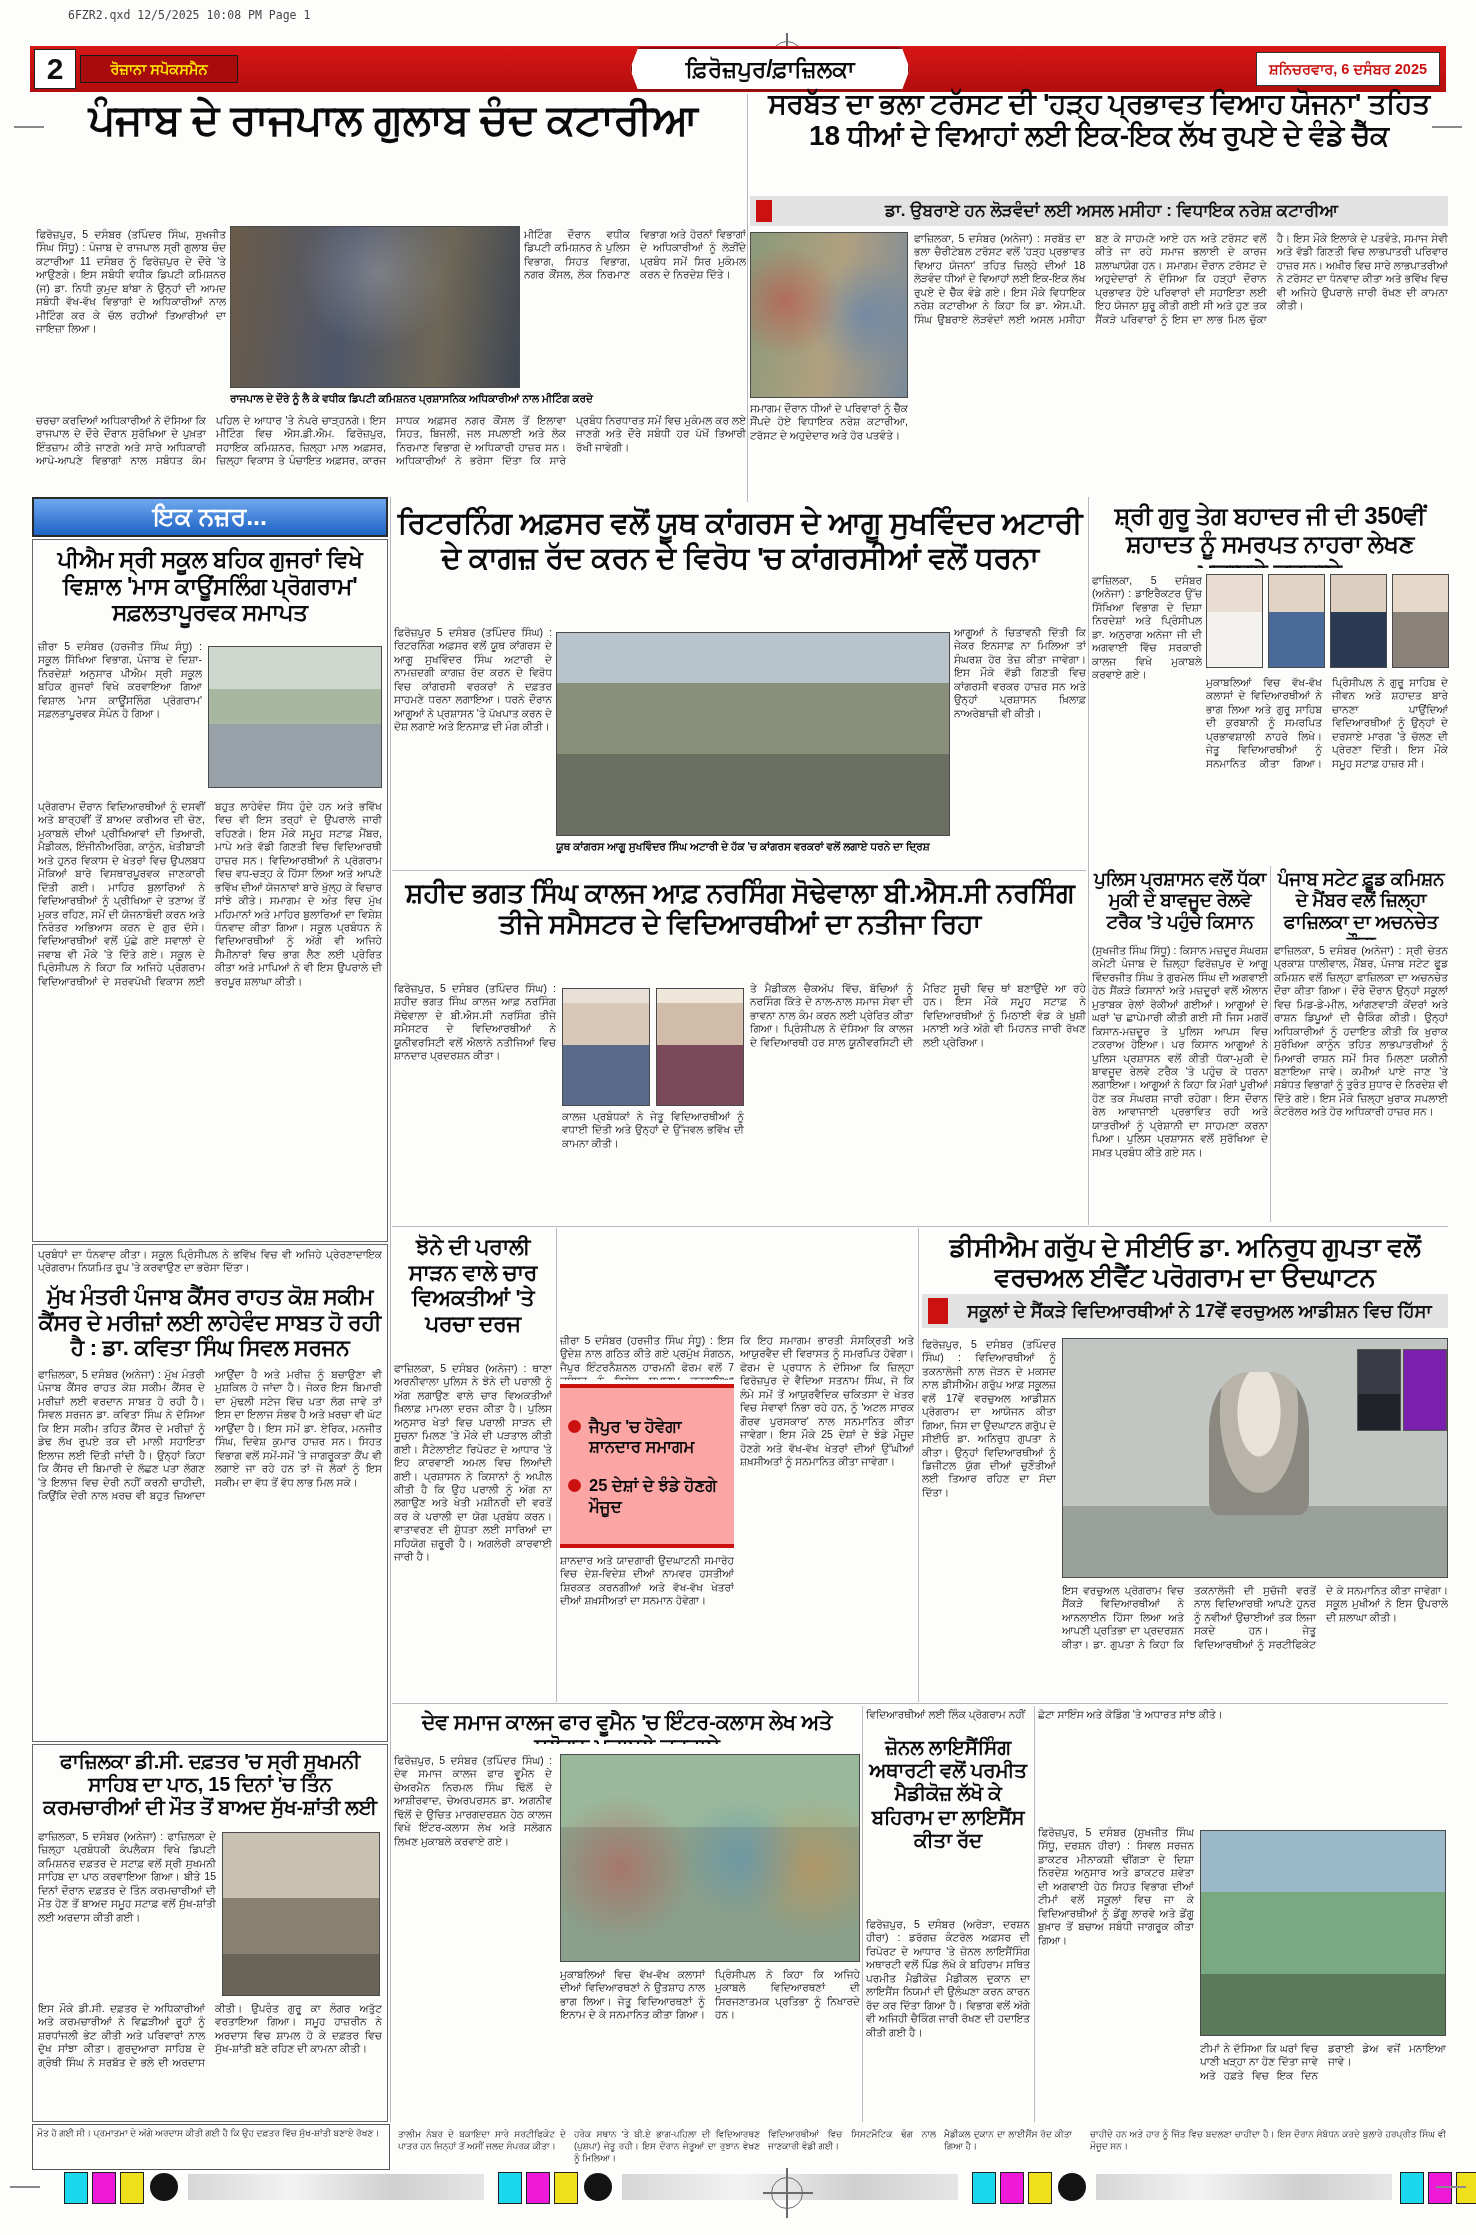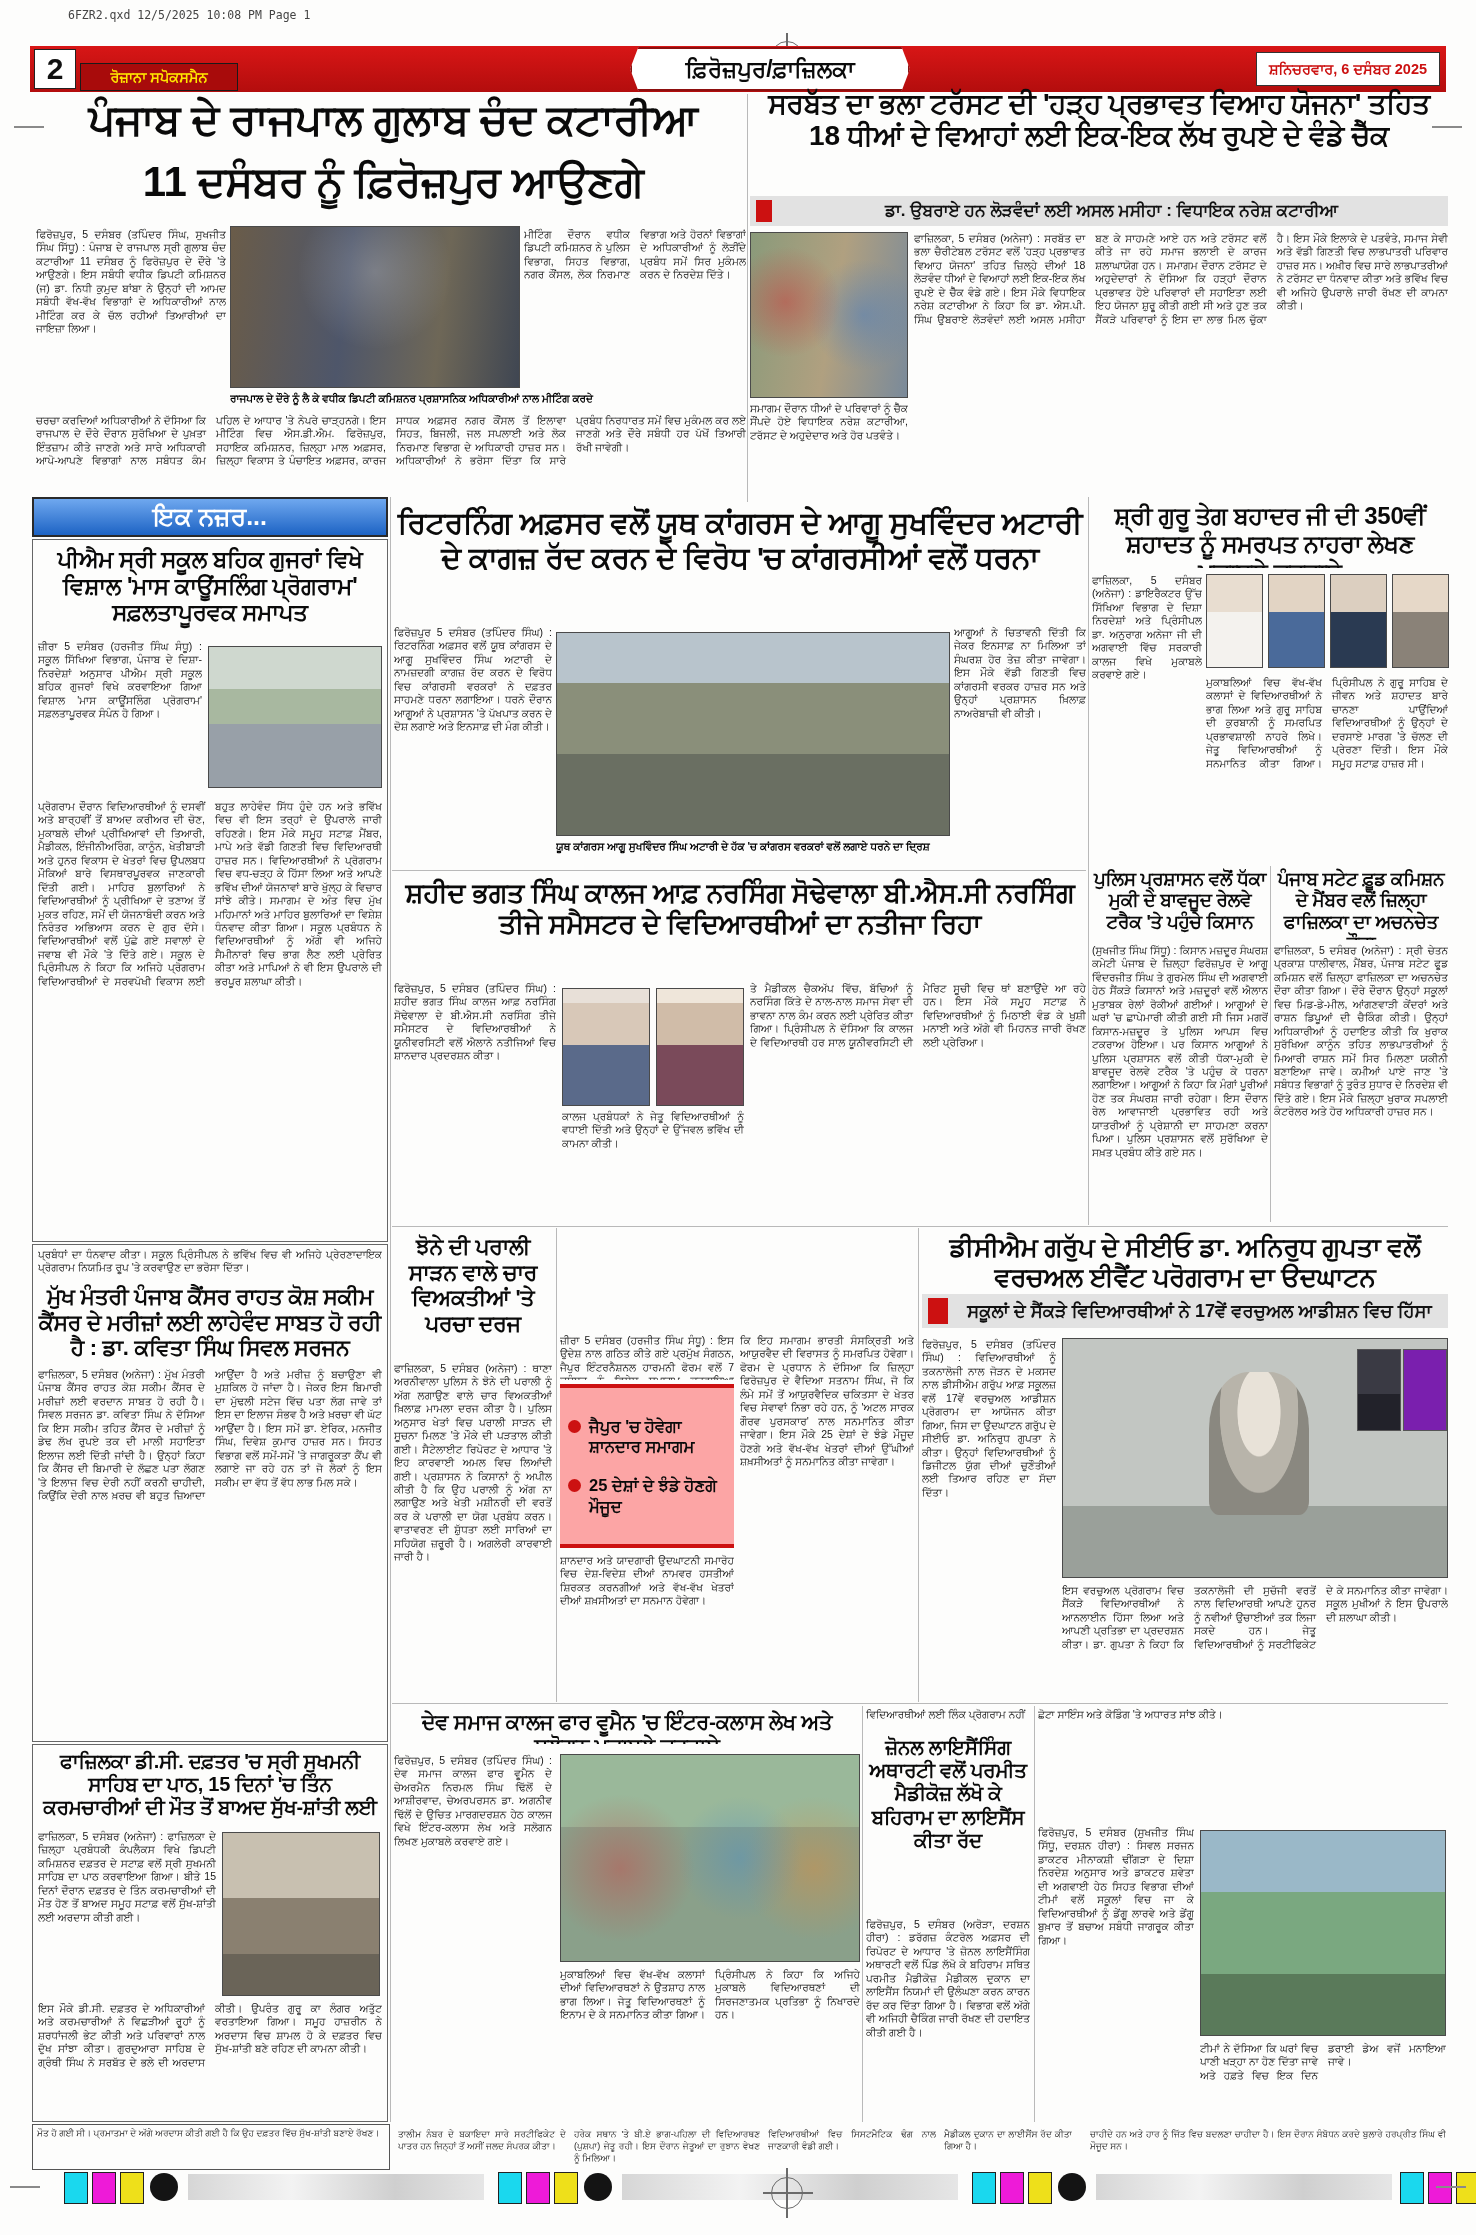--- a/index.html
+++ b/index.html
@@ -44,27 +44,26 @@
 
   <div class="abs regline" style="left:786px;top:33px;width:2px;height:50px;"></div>
   <div class="abs regline" style="left:763px;top:56px;width:50px;height:2px;"></div>
   <div class="abs reg" style="left:771px;top:41px;width:32px;height:32px;"></div>
 
   <div class="abs crop" style="left:14px;top:126px;width:30px;height:2px;"></div>
   <div class="abs crop" style="left:1432px;top:126px;width:30px;height:2px;"></div>
 
   <div class="abs mast" style="left:30px;top:46px;width:1416px;height:46px;">
     <div class="abs" style="left:4px;top:3px;width:42px;height:40px;background:#fff;border:1px solid #222;display:flex;align-items:center;justify-content:center;font-weight:800;font-size:30px;color:#111;">2</div>
-    <div class="abs" style="left:50px;top:9px;width:158px;height:28px;background:#a80b0b;border:1.5px solid #1a1a1a;display:flex;align-items:center;justify-content:center;font-weight:700;font-size:14.5px;color:#ffe600;margin-top:8px;">ਰੋਜ਼ਾਨਾ ਸਪੋਕਸਮੈਨ</div>
+    <div class="abs" style="left:50px;top:9px;width:158px;height:28px;background:#a80b0b;border:1.5px solid #1a1a1a;display:flex;align-items:center;justify-content:center;font-weight:700;font-size:14.5px;color:#ffe600;">ਰੋਜ਼ਾਨਾ ਸਪੋਕਸਮੈਨ</div>
     <div class="abs ribbon" style="left:600px;top:1px;width:280px;height:44px;font-size:23px;color:#0a0a0a;">ਫ਼ਿਰੋਜ਼ਪੁਰ/ਫ਼ਾਜ਼ਿਲਕਾ</div>
     <div class="abs" style="left:1226px;top:6px;width:184px;height:34px;background:#fff;border:1px solid #333;display:flex;align-items:center;justify-content:center;font-weight:700;font-size:14.5px;color:#cc1111;">ਸ਼ਨਿਚਰਵਾਰ, 6 ਦਸੰਬਰ 2025</div>
   </div>
 
   <div class="abs hl" style="left:40px;top:96px;width:706px;height:60px;font-size:42px;">ਪੰਜਾਬ ਦੇ ਰਾਜਪਾਲ ਗੁਲਾਬ ਚੰਦ ਕਟਾਰੀਆ</div>
-  <div class="abs hl" style="left:40px;top:158px;width:706px;height:62px;font-size:42px;">11 ਦਸੰਬਰ ਨੂੰ ਫ਼ਿਰੋਜ਼ਪੁਰ ਆਉਣਗੇ</div>
   <div class="abs bt" style="left:36px;top:228px;width:190px;height:160px;">ਫਿਰੋਜ਼ਪੁਰ, 5 ਦਸੰਬਰ (ਤਪਿੰਦਰ ਸਿੰਘ, ਸੁਖਜੀਤ ਸਿੰਘ ਸਿੱਧੂ) : ਪੰਜਾਬ ਦੇ ਰਾਜਪਾਲ ਸ੍ਰੀ ਗੁਲਾਬ ਚੰਦ ਕਟਾਰੀਆ 11 ਦਸੰਬਰ ਨੂੰ ਫਿਰੋਜ਼ਪੁਰ ਦੇ ਦੌਰੇ 'ਤੇ ਆਉਣਗੇ। ਇਸ ਸਬੰਧੀ ਵਧੀਕ ਡਿਪਟੀ ਕਮਿਸ਼ਨਰ (ਜ) ਡਾ. ਨਿਧੀ ਕੁਮੁਦ ਬਾਂਬਾ ਨੇ ਉਨ੍ਹਾਂ ਦੀ ਆਮਦ ਸਬੰਧੀ ਵੱਖ-ਵੱਖ ਵਿਭਾਗਾਂ ਦੇ ਅਧਿਕਾਰੀਆਂ ਨਾਲ ਮੀਟਿੰਗ ਕਰ ਕੇ ਚੱਲ ਰਹੀਆਂ ਤਿਆਰੀਆਂ ਦਾ ਜਾਇਜ਼ਾ ਲਿਆ।</div>
   <div class="abs photo" style="left:230px;top:226px;width:290px;height:162px;background:radial-gradient(circle at 50% 28%,rgba(255,255,255,.22),transparent 42%),linear-gradient(97deg,#6a5c49,#4e566a 40%,#6e6757 72%,#3f4652);"></div>
   <div class="abs bt c2" style="left:524px;top:228px;width:222px;height:160px;">ਮੀਟਿੰਗ ਦੌਰਾਨ ਵਧੀਕ ਡਿਪਟੀ ਕਮਿਸ਼ਨਰ ਨੇ ਪੁਲਿਸ ਵਿਭਾਗ, ਸਿਹਤ ਵਿਭਾਗ, ਨਗਰ ਕੌਂਸਲ, ਲੋਕ ਨਿਰਮਾਣ ਵਿਭਾਗ ਅਤੇ ਹੋਰਨਾਂ ਵਿਭਾਗਾਂ ਦੇ ਅਧਿਕਾਰੀਆਂ ਨੂੰ ਲੋੜੀਂਦੇ ਪ੍ਰਬੰਧ ਸਮੇਂ ਸਿਰ ਮੁਕੰਮਲ ਕਰਨ ਦੇ ਨਿਰਦੇਸ਼ ਦਿੱਤੇ।</div>
   <div class="abs caption" style="left:230px;top:392px;width:516px;height:20px;">ਰਾਜਪਾਲ ਦੇ ਦੌਰੇ ਨੂੰ ਲੈ ਕੇ ਵਧੀਕ ਡਿਪਟੀ ਕਮਿਸ਼ਨਰ ਪ੍ਰਸ਼ਾਸਨਿਕ ਅਧਿਕਾਰੀਆਂ ਨਾਲ ਮੀਟਿੰਗ ਕਰਦੇ</div>
   <div class="abs bt c4" style="left:36px;top:414px;width:710px;height:88px;">ਚਰਚਾ ਕਰਦਿਆਂ ਅਧਿਕਾਰੀਆਂ ਨੇ ਦੱਸਿਆ ਕਿ ਰਾਜਪਾਲ ਦੇ ਦੌਰੇ ਦੌਰਾਨ ਸੁਰੱਖਿਆ ਦੇ ਪੁਖ਼ਤਾ ਇੰਤਜ਼ਾਮ ਕੀਤੇ ਜਾਣਗੇ ਅਤੇ ਸਾਰੇ ਅਧਿਕਾਰੀ ਆਪੋ-ਆਪਣੇ ਵਿਭਾਗਾਂ ਨਾਲ ਸਬੰਧਤ ਕੰਮ ਪਹਿਲ ਦੇ ਆਧਾਰ 'ਤੇ ਨੇਪਰੇ ਚਾੜ੍ਹਨਗੇ। ਇਸ ਮੀਟਿੰਗ ਵਿਚ ਐਸ.ਡੀ.ਐਮ. ਫਿਰੋਜ਼ਪੁਰ, ਸਹਾਇਕ ਕਮਿਸ਼ਨਰ, ਜ਼ਿਲ੍ਹਾ ਮਾਲ ਅਫ਼ਸਰ, ਜ਼ਿਲ੍ਹਾ ਵਿਕਾਸ ਤੇ ਪੰਚਾਇਤ ਅਫ਼ਸਰ, ਕਾਰਜ ਸਾਧਕ ਅਫ਼ਸਰ ਨਗਰ ਕੌਂਸਲ ਤੋਂ ਇਲਾਵਾ ਸਿਹਤ, ਬਿਜਲੀ, ਜਲ ਸਪਲਾਈ ਅਤੇ ਲੋਕ ਨਿਰਮਾਣ ਵਿਭਾਗ ਦੇ ਅਧਿਕਾਰੀ ਹਾਜ਼ਰ ਸਨ। ਅਧਿਕਾਰੀਆਂ ਨੇ ਭਰੋਸਾ ਦਿੱਤਾ ਕਿ ਸਾਰੇ ਪ੍ਰਬੰਧ ਨਿਰਧਾਰਤ ਸਮੇਂ ਵਿਚ ਮੁਕੰਮਲ ਕਰ ਲਏ ਜਾਣਗੇ ਅਤੇ ਦੌਰੇ ਸਬੰਧੀ ਹਰ ਪੱਖੋਂ ਤਿਆਰੀ ਰੱਖੀ ਜਾਵੇਗੀ।</div>
 
   <div class="abs vline" style="left:747px;top:94px;height:408px;"></div>
 
   <div class="abs hl" style="left:750px;top:88px;width:698px;height:76px;font-size:28px;">ਸਰਬੱਤ ਦਾ ਭਲਾ ਟਰੱਸਟ ਦੀ 'ਹੜ੍ਹ ਪ੍ਰਭਾਵਤ ਵਿਆਹ ਯੋਜਨਾ' ਤਹਿਤ 18 ਧੀਆਂ ਦੇ ਵਿਆਹਾਂ ਲਈ ਇਕ-ਇਕ ਲੱਖ ਰੁਪਏ ਦੇ ਵੰਡੇ ਚੈੱਕ</div>
   <div class="abs subbar" style="left:750px;top:196px;width:698px;height:30px;font-size:17px;">

